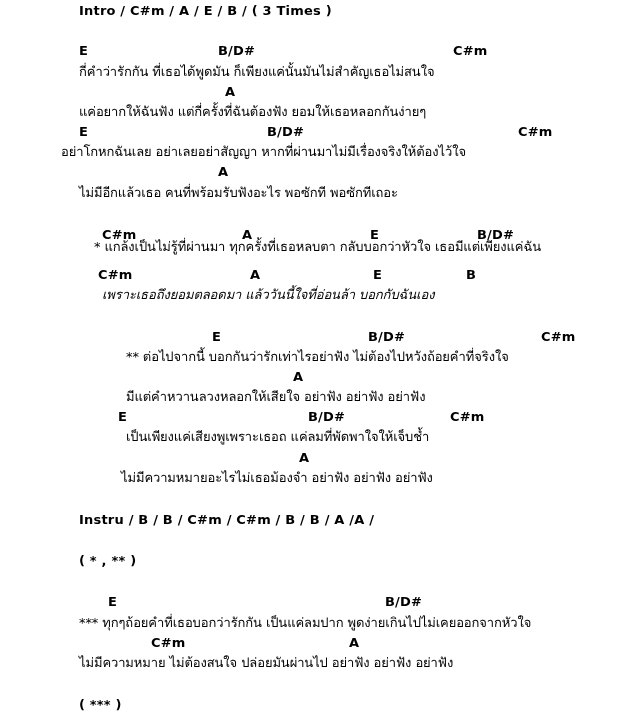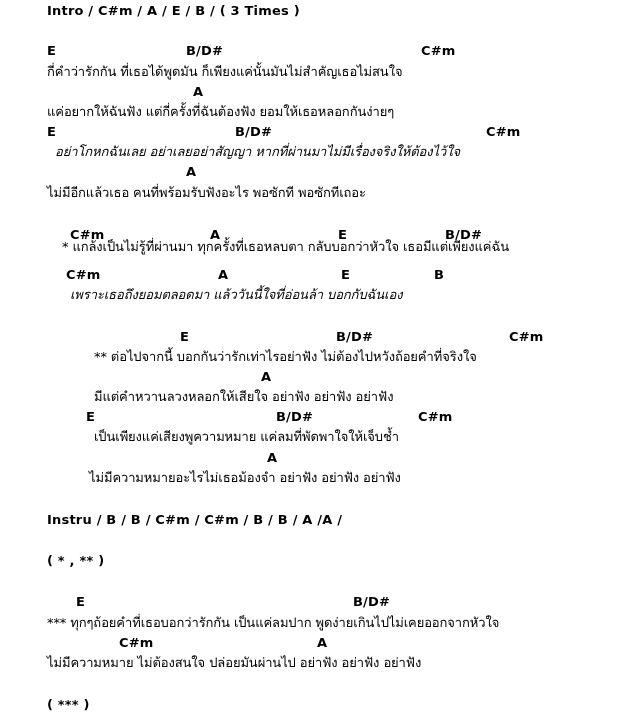--- a/index.html
+++ b/index.html
@@ -13,20 +13,21 @@
     position: relative;
     overflow: hidden;
     color: #000000;
     font-family: "DejaVu Sans", "Liberation Sans", sans-serif;
   }
   .line {
     position: absolute;
     white-space: nowrap;
     line-height: 16px;
     height: 16px;
+    margin-left: 32px;
   }
   .chord, .header {
     font-weight: bold;
     font-size: 13px;
     letter-spacing: 0.2px;
   }
   .lyric {
     font-size: 13px;
     letter-spacing: -0.1px;
   }
@@ -40,21 +41,21 @@
 <div class="line chord" style="left:186px; top:43px;">B/D#</div>
 <div class="line chord" style="left:421px; top:43px;">C#m</div>
 <div class="line lyric" style="left:47px; top:64px;"> กี่คำว่ารักกัน ที่เธอได้พูดมัน ก็เพียงแค่นั้นมันไม่สำคัญเธอไม่สนใจ</div>
 
 <div class="line chord" style="left:193px; top:84px;">A</div>
 <div class="line lyric" style="left:47px; top:104px;">แค่อยากให้ฉันฟัง แต่กี่ครั้งที่ฉันต้องฟัง ยอมให้เธอหลอกกันง่ายๆ</div>
 
 <div class="line chord" style="left:47px; top:124px;">E</div>
 <div class="line chord" style="left:235px; top:124px;">B/D#</div>
 <div class="line chord" style="left:486px; top:124px;">C#m</div>
-<div class="line lyric" style="left:55px; top:144px;font-style:italic;"> อย่าโกหกฉันเลย อย่าเลยอย่าสัญญา หากที่ผ่านมาไม่มีเรื่องจริงให้ต้องไว้ใจ</div>
+<div class="line lyric" style="left:29px; top:144px;"> อย่าโกหกฉันเลย อย่าเลยอย่าสัญญา หากที่ผ่านมาไม่มีเรื่องจริงให้ต้องไว้ใจ</div>
 
 <div class="line chord" style="left:186px; top:164px;">A</div>
 <div class="line lyric" style="left:47px; top:185px;">ไม่มีอีกแล้วเธอ คนที่พร้อมรับฟังอะไร พอซักที พอซักทีเถอะ</div>
 
 <div class="line chord" style="left:70px; top:227px;">C#m</div>
 <div class="line chord" style="left:210px; top:227px;">A</div>
 <div class="line chord" style="left:338px; top:227px;">E</div>
 <div class="line chord" style="left:445px; top:227px;">B/D#</div>
 <div class="line lyric" style="left:62px; top:239px;"> * แกล้งเป็นไม่รู้ที่ผ่านมา ทุกครั้งที่เธอหลบตา กลับบอกว่าหัวใจ เธอมีแต่เพียงแค่ฉัน</div>
 
@@ -68,21 +69,21 @@
 <div class="line chord" style="left:336px; top:329px;">B/D#</div>
 <div class="line chord" style="left:509px; top:329px;">C#m</div>
 <div class="line lyric" style="left:94px; top:349px;">** ต่อไปจากนี้ บอกกันว่ารักเท่าไรอย่าฟัง ไม่ต้องไปหวังถ้อยคำที่จริงใจ</div>
 
 <div class="line chord" style="left:261px; top:369px;">A</div>
 <div class="line lyric" style="left:94px; top:389px;">มีแต่คำหวานลวงหลอกให้เสียใจ อย่าฟัง อย่าฟัง อย่าฟัง</div>
 
 <div class="line chord" style="left:86px; top:409px;">E</div>
 <div class="line chord" style="left:276px; top:409px;">B/D#</div>
 <div class="line chord" style="left:418px; top:409px;">C#m</div>
-<div class="line lyric" style="left:94px; top:429px;">เป็นเพียงแค่เสียงพูความหมาย แค่ลมที่พัดพาใจให้เจ็บช้ำ</div>
+<div class="line lyric" style="left:94px; top:429px;">เป็นเพียงแค่เสียงพูเพราะเธอถ แค่ลมที่พัดพาใจให้เจ็บช้ำ</div>
 
 <div class="line chord" style="left:267px; top:450px;">A</div>
 <div class="line lyric" style="left:89px; top:470px;">ไม่มีความหมายอะไรไม่เธอม้องจำ อย่าฟัง อย่าฟัง อย่าฟัง</div>
 
 <div class="line header" style="left:47px; top:512px;">Instru  / B / B / C#m / C#m / B / B / A /A /</div>
 
 <div class="line header" style="left:47px; top:553px;">( * , ** )</div>
 
 <div class="line chord" style="left:76px; top:594px;">E</div>
 <div class="line chord" style="left:353px; top:594px;">B/D#</div>

